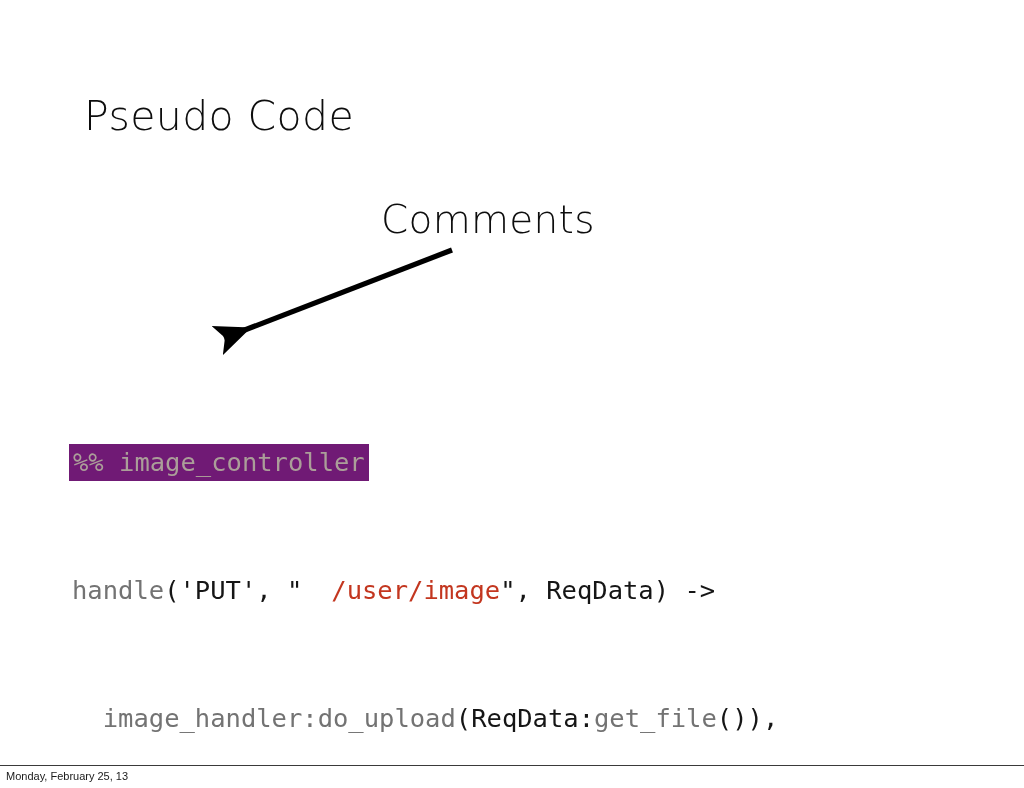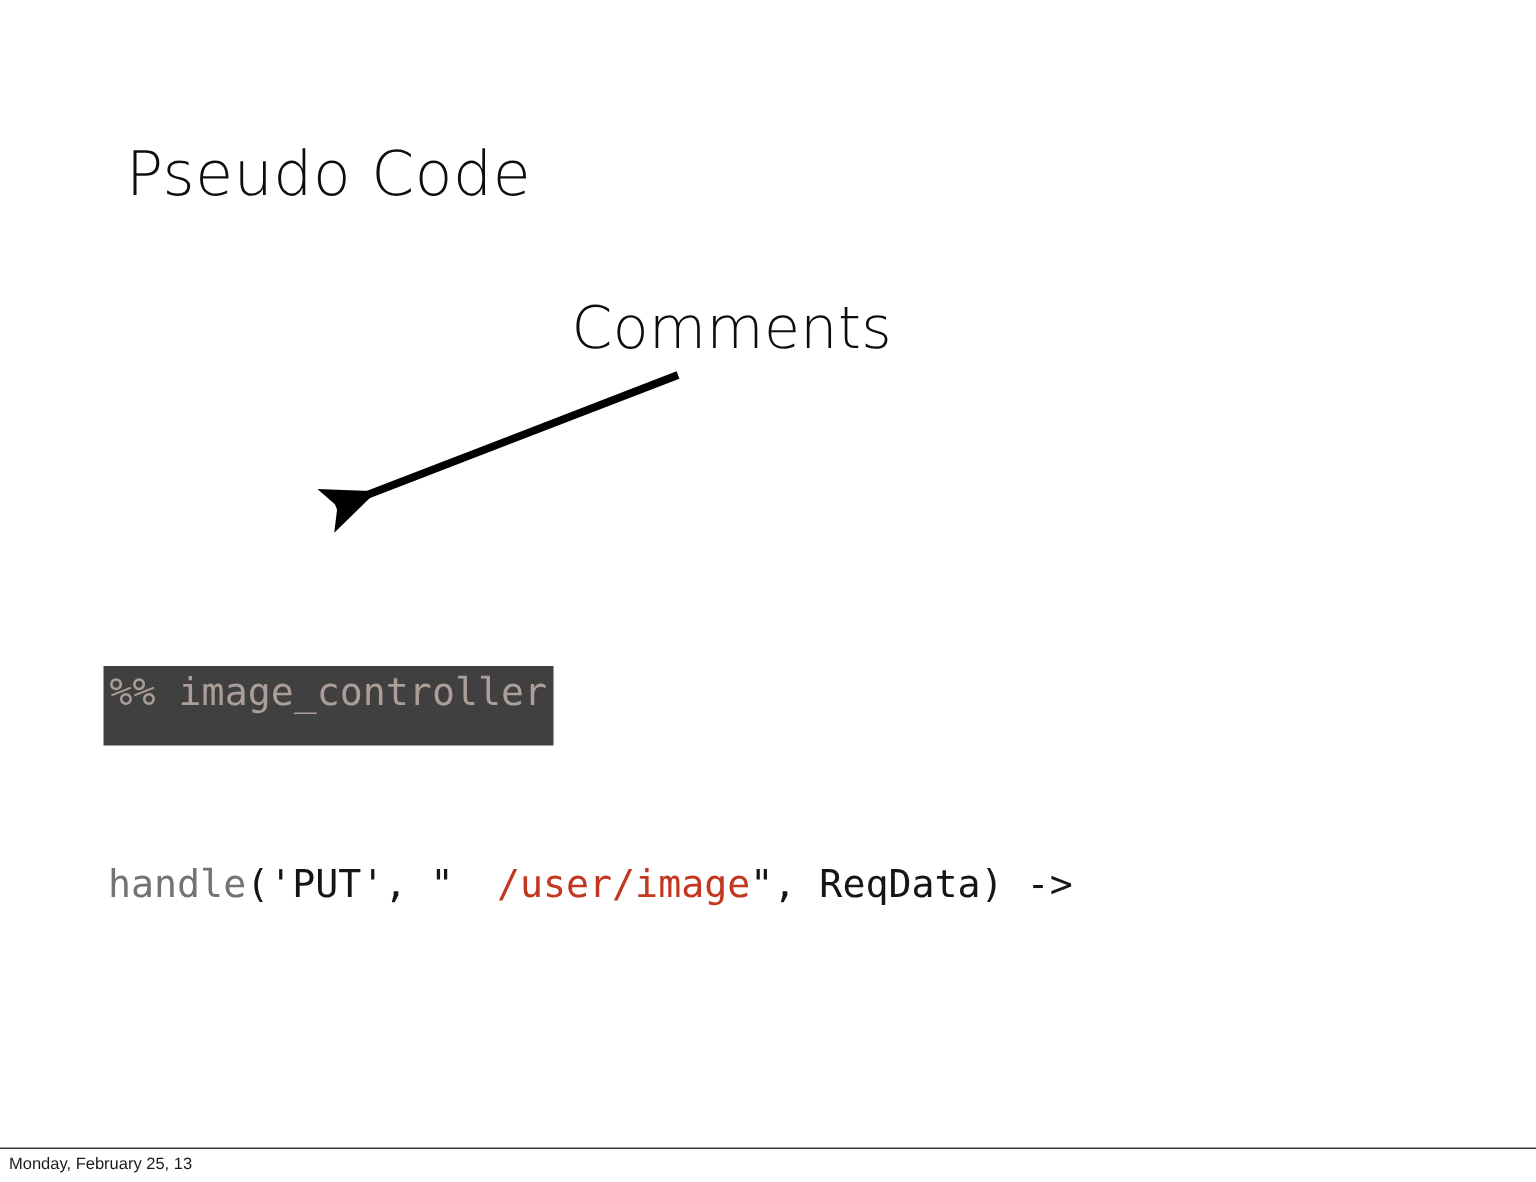--- a/index.html
+++ b/index.html
@@ -72,22 +72,22 @@
     line-height: 32px;
     color: #151515;
     white-space: pre;
   }
   .code-line {
     white-space: pre;
     height: 32px;
   }
   .tok-comment {
     color: #ab9e99;
-    background: #404040;
-    padding: 3px 4px 20px 4px;
+    background: #701a75;
+    padding: 3px 4px 4px 4px;
     margin-left: -3px;
   }
   .tok-fn      { color: #737373; }
   .tok-str     { color: #c3361f; margin-left: 29px; }
   .tok-plain   { color: #151515; }
 
   
   #footer-rule {
     position: absolute;
     left: 0;
@@ -123,20 +123,21 @@
     </defs>
     <line x1="252" y1="14" x2="24" y2="102" stroke="#000000" stroke-width="5.2" marker-end="url(#arrowhead)"></line>
   </svg>
 
   <div id="code-block">
 
     <div class="code-line"><span class="tok-comment">%% image_controller</span></div>
 
     <div class="code-line"><span class="tok-fn">handle</span><span class="tok-plain">('PUT', "</span><span class="tok-str">/user/image</span><span class="tok-plain">", ReqData) -&gt;</span></div>
 
+    <div class="code-line"><span class="tok-plain">  </span><span class="tok-fn">image_handler:do_upload</span><span class="tok-plain">(ReqData:</span><span class="tok-fn">get_file</span><span class="tok-plain">()),</span></div>
 
     
 
   </div>
 </div>
 
 <div id="footer-rule"></div>
 <div id="footer-date">Monday, February 25, 13</div>
 
 </body></html>

